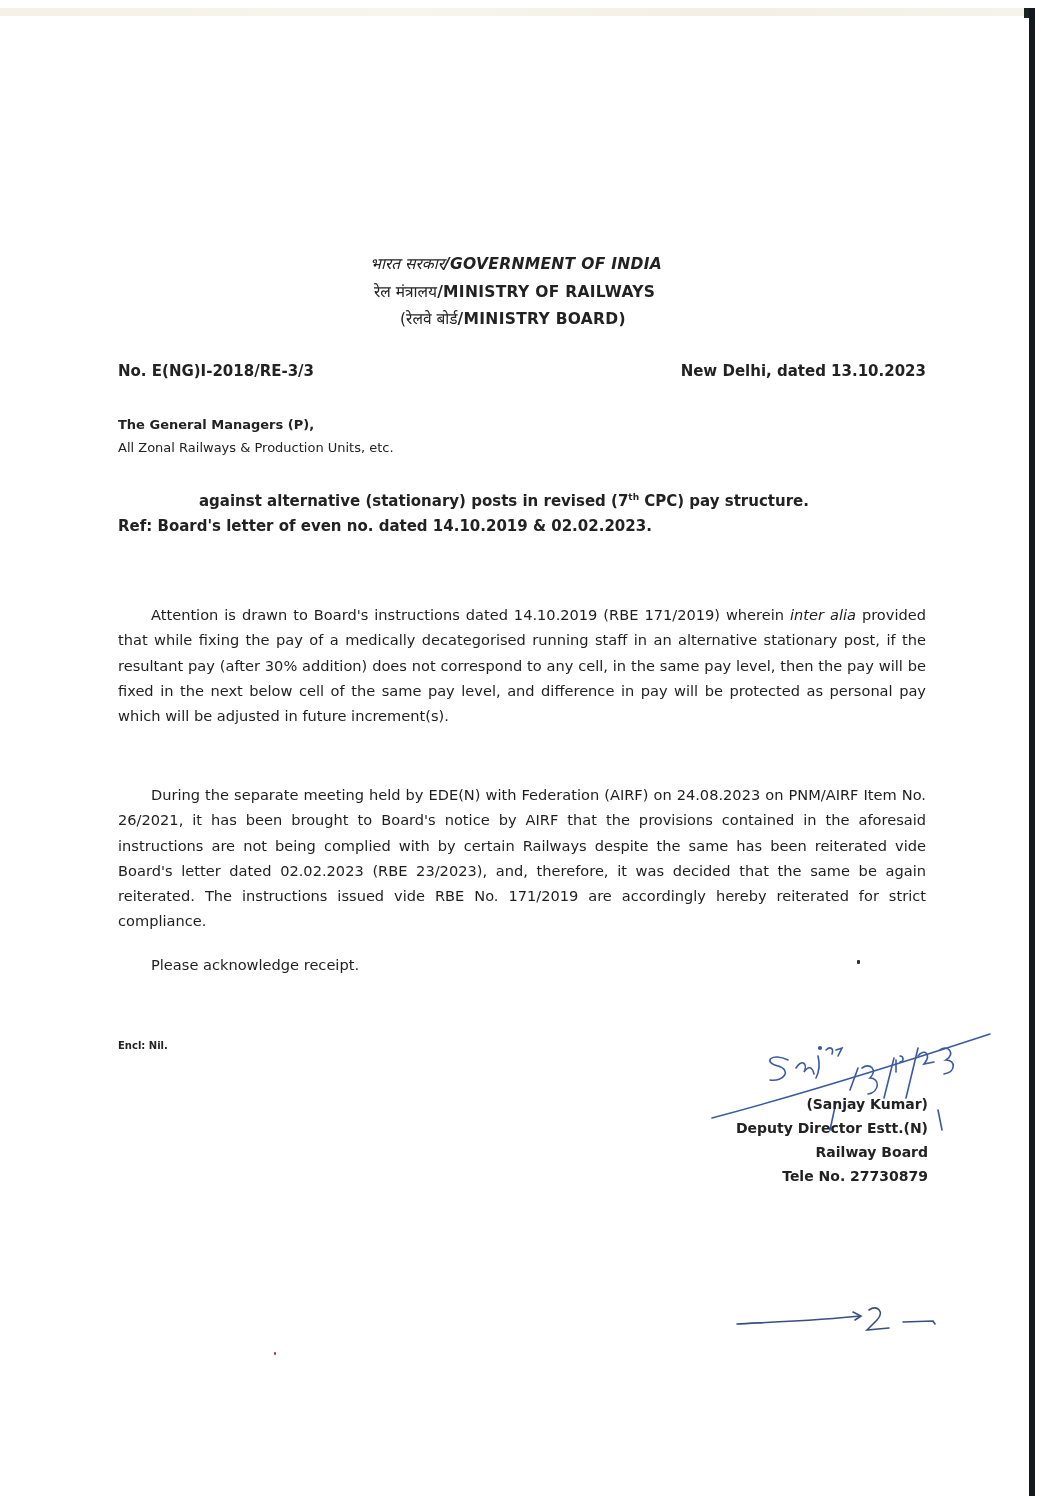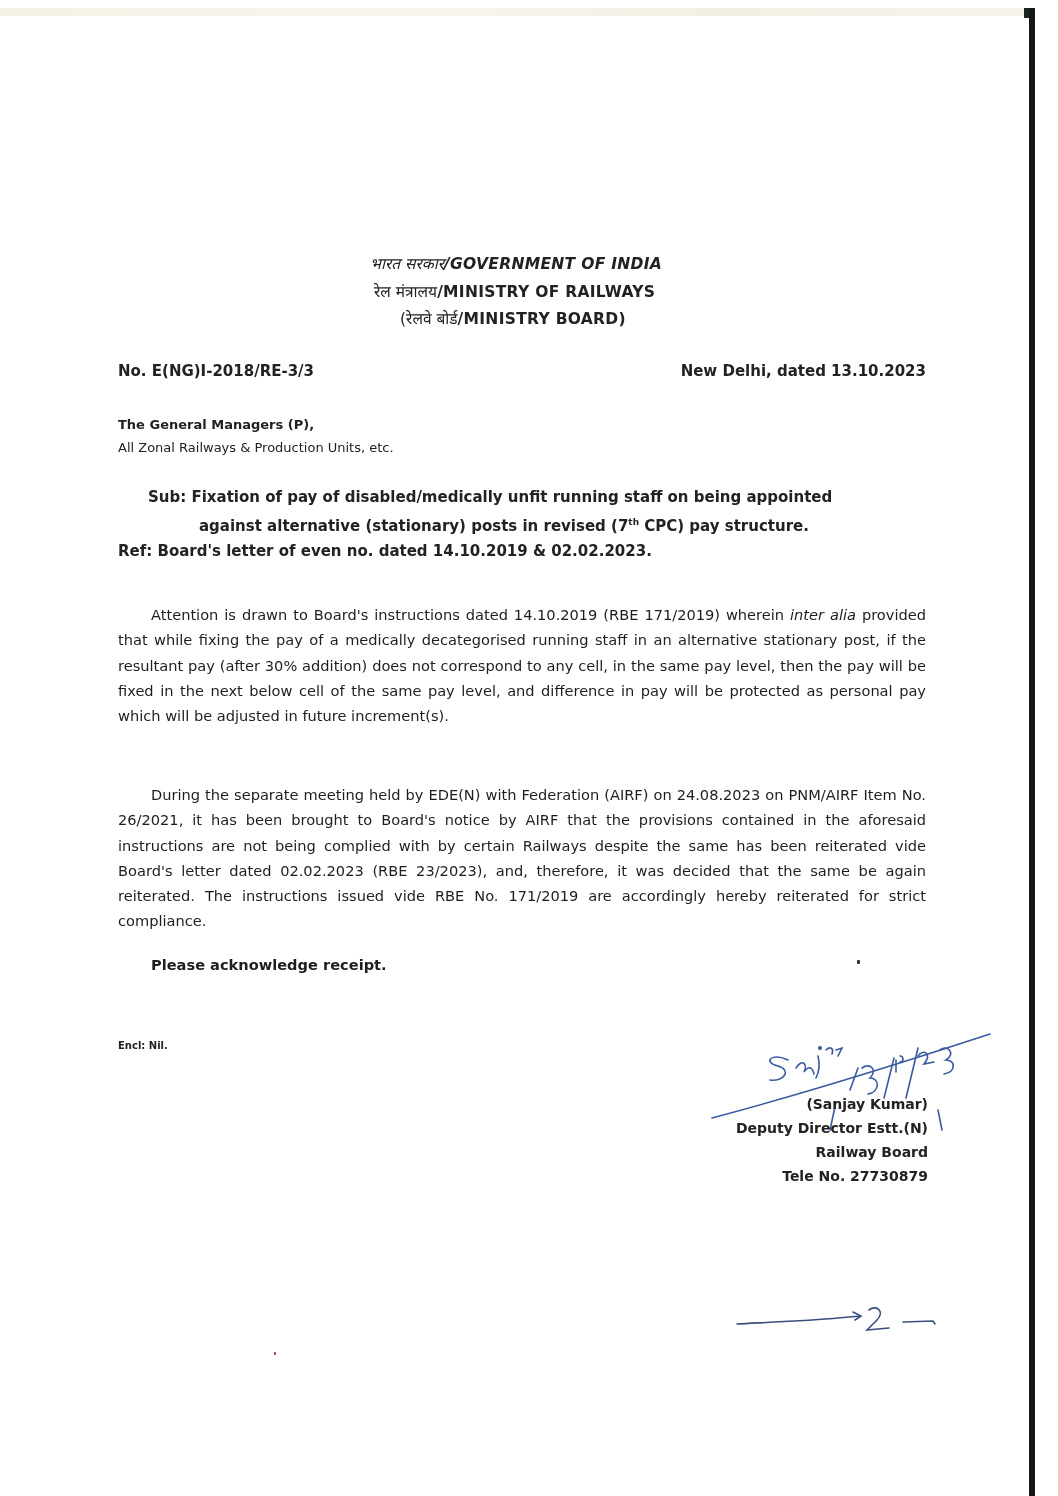--- a/index.html
+++ b/index.html
@@ -96,21 +96,21 @@
       font-size: 14.6px;
       line-height: 25.3px;
       text-align: justify;
       color: #1e1e1e;
       font-family: "DejaVu Sans", sans-serif;
     }
     .para .first-line-indent { display: inline-block; width: 33px; }
     .para em { }
     #para1 { top: 602px; }
     #para2 { top: 782px; }
-    #para3 { top: 952px; font-weight: bold; }
+    #para3 { top: 952px; }
 
     .encl {
       position: absolute;
       top: 1040px;
       left: 118px;
       font-size: 10px;
       font-weight: bold;
       color: #222;
     }
 
@@ -169,24 +169,20 @@
   <span class="ref-no">No. E(NG)I-2018/RE-3/3</span>
   <span class="ref-date">New Delhi, dated 13.10.2023</span>
 </div>
 
 <div class="addressee">
   <div class="to-title">The General Managers (P),</div>
   <div>All Zonal Railways &amp; Production Units, etc.</div>
 </div>
 
 <div class="subject-block">
-  <div class="subject-line">
-    <span>Sub:</span>
-    <span>Fixation of pay of disabled/medically unfit running staff on being appointed</span>
-  </div>
   <div class="subject-line indent">
     <span>against alternative (stationary) posts in revised (7</span><sup style="font-size:9px;">th</sup><span> CPC) pay structure.</span>
   </div>
   <div class="subject-line" style="margin-left:-30px;">
     <span>Ref:</span>
     <span>Board's letter of even no. dated 14.10.2019 &amp; 02.02.2023.</span>
   </div>
 </div>
 
 <div class="para" id="para1">

